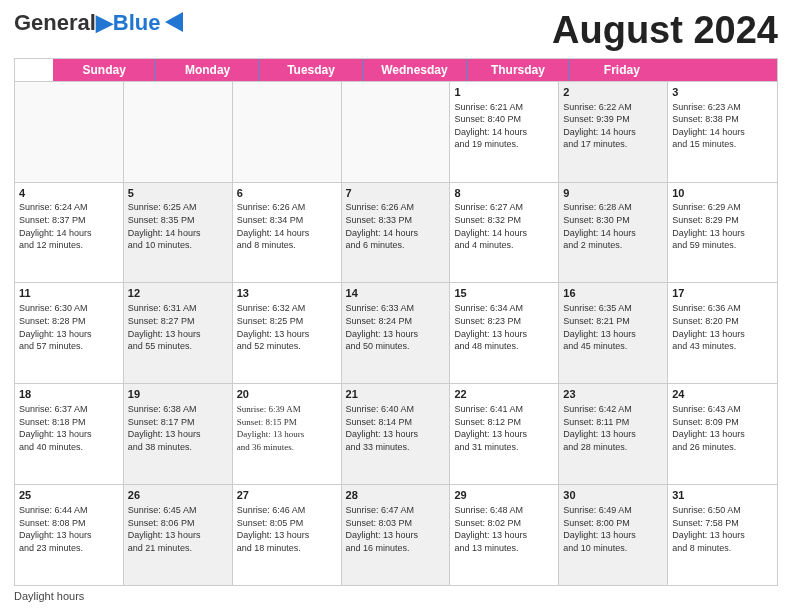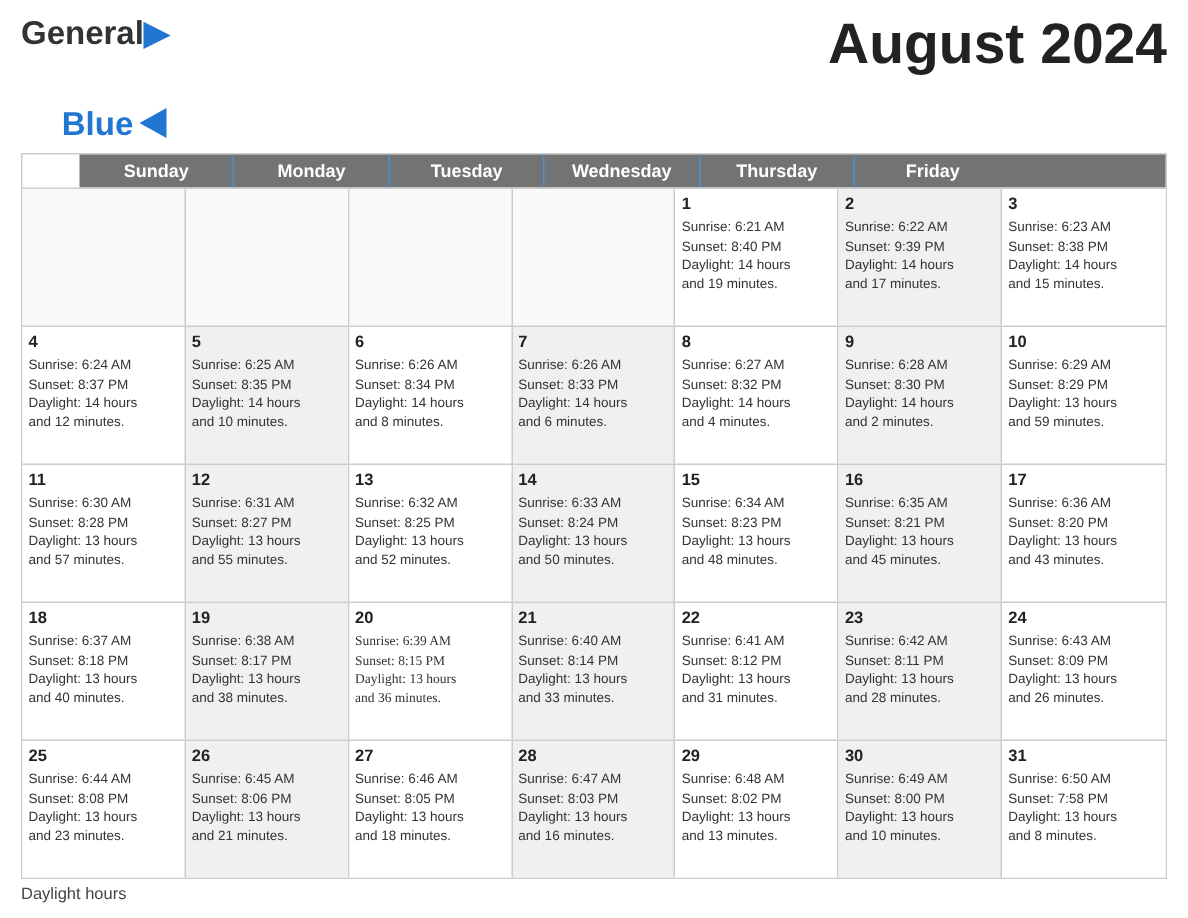--- a/index.html
+++ b/index.html
@@ -18,23 +18,22 @@
       flex-direction: column;
     }
     .header {
       display: flex;
       justify-content: space-between;
       align-items: flex-start;
       margin-bottom: 6px;
     }
     .logo {
       display: flex;
-      flex-direction: column;
-      align-items: flex-end;
-      gap: 36px;
+      flex-direction: row;
+      align-items: center;
     }
     .logo-text {
       font-size: 22px;
       font-weight: bold;
       color: #333;
       line-height: 1.1;
     }
     .logo-text span.blue { color: #2176d2; }
     .logo-wrapper {
       display: flex;
@@ -57,21 +56,21 @@
     }
     .calendar {
       flex: 1;
       display: flex;
       flex-direction: column;
       border: 1px solid #ccc;
     }
     .cal-header {
       display: grid;
       grid-template-columns: repeat(7, 1fr);
-      background: #737373;
+      background: #ec4899;
       margin-left: 38px;
     }
     .cal-header-cell {
       color: #fff;
       font-size: 12px;
       font-weight: bold;
       text-align: center;
       padding: 4px 2px;
       border-right: 1px solid #4a90d2;
     }

